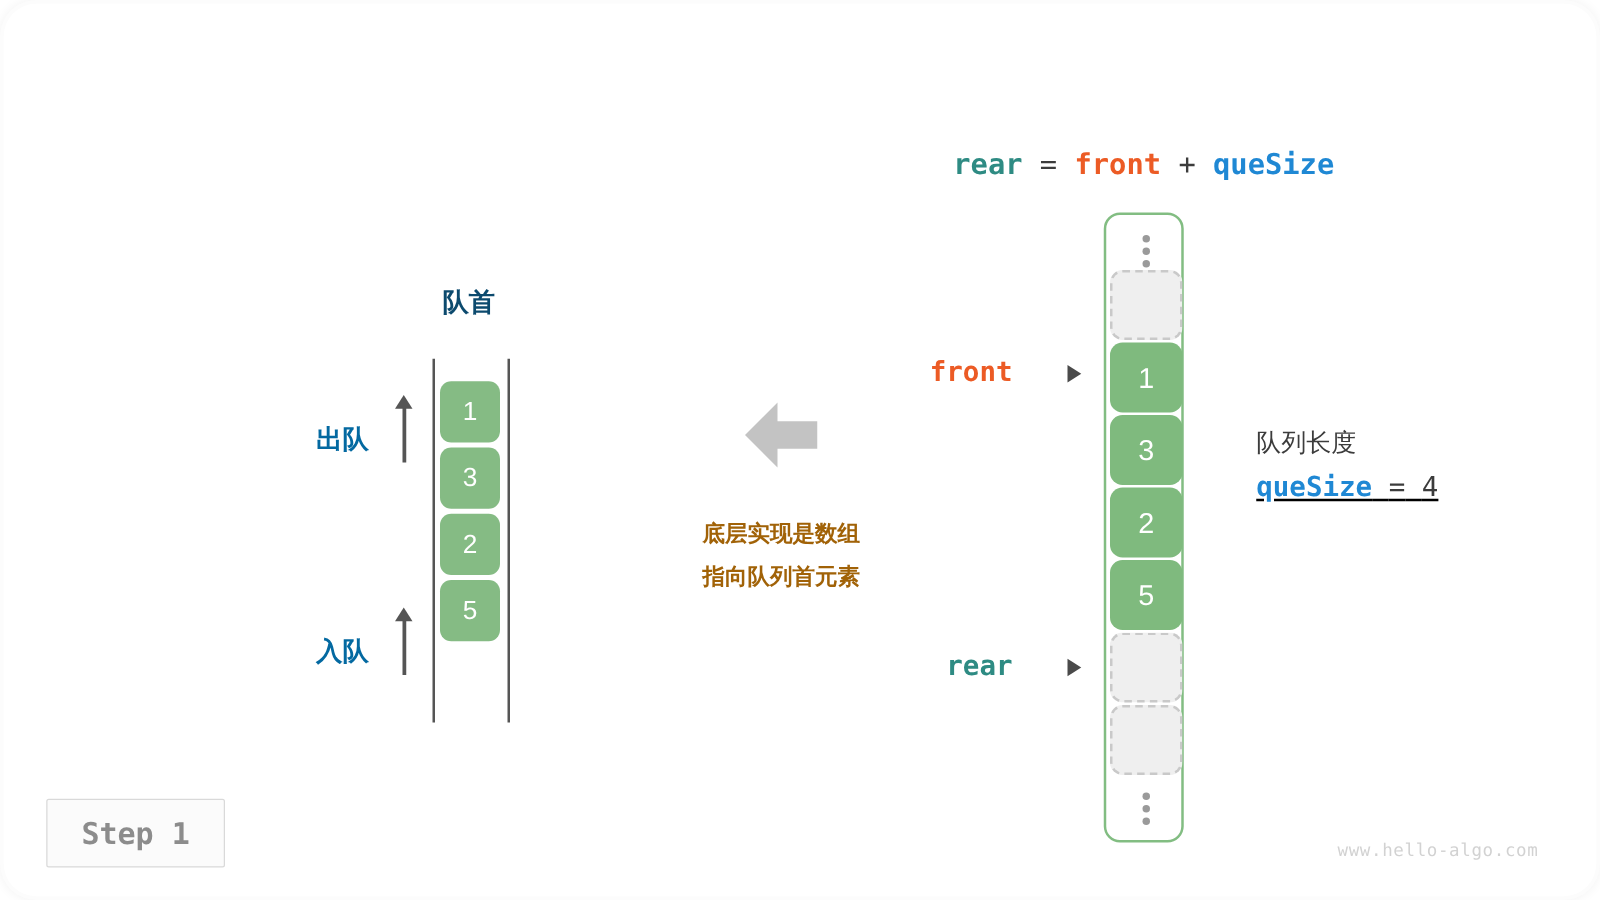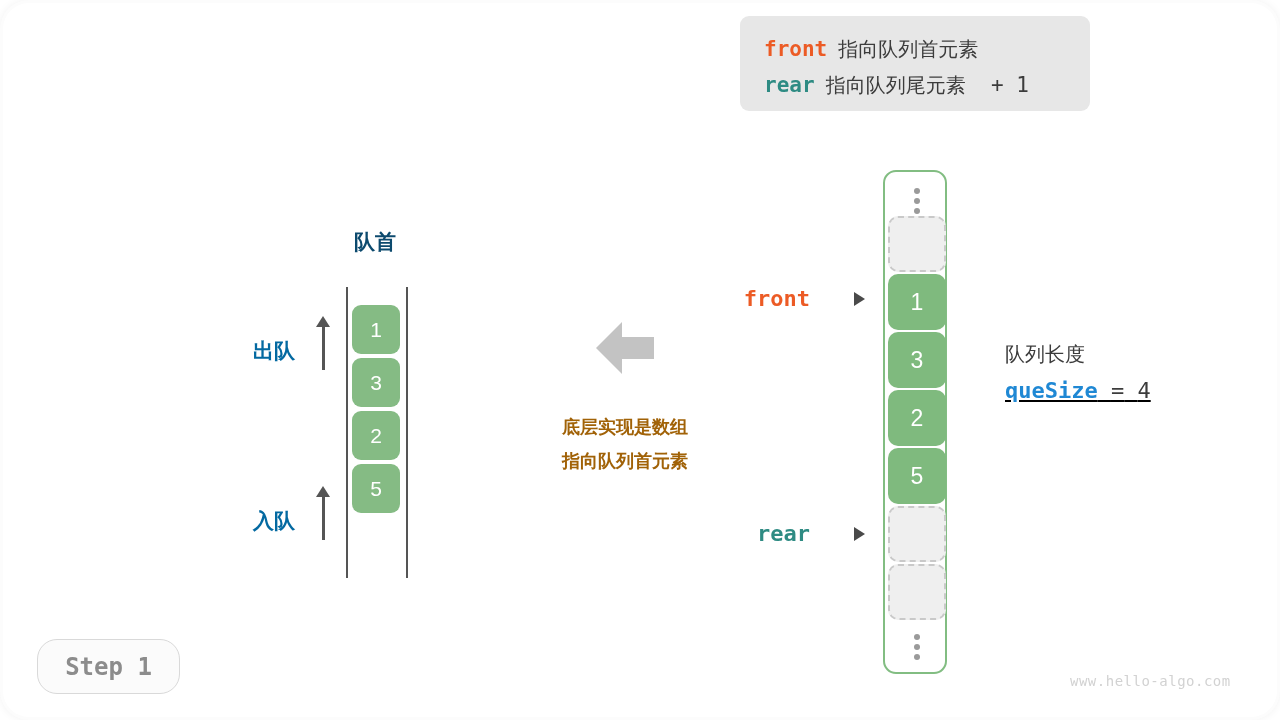--- a/index.html
+++ b/index.html
@@ -216,21 +216,21 @@
     border-left: 7px solid transparent;
     border-right: 7px solid transparent;
     border-bottom: 11px solid #555555;
   }
 
   
   #step-badge {
     left: 37px; top: 639px;
     width: 143px; height: 55px;
     border: 1px solid #d9d9d9;
-    border-radius: 20px;
+    border-radius: 2px;
     background: #fbfbfb;
     display: flex;
     align-items: center;
     justify-content: center;
     font-family: "DejaVu Sans Mono", "Liberation Mono", monospace;
     font-size: 24px;
     font-weight: bold;
     color: #8c8c8c;
     box-sizing: border-box;
   }
@@ -243,29 +243,28 @@
     color: #d2d2d2;
     letter-spacing: 0.5px;
   }
 </style>
 </head>
 <body>
 
 <div id="canvas">
   <div id="frame" class="abs"></div>
 
-  <div id="legend-box" class="abs">
-    <div id="legend-line-1" class="legend-line">
-      <span class="kw-front">front</span><span class="cn">&nbsp; </span><span class="cn">指向队列首元素</span>
-    </div>
-    <div id="legend-line-2" class="legend-line">
-      <span class="kw-rear">rear</span><span class="cn">&nbsp; </span><span class="cn">指向队列尾元素</span><span class="plain-mono">&nbsp; </span><span class="plain-mono">+ 1</span>
-    </div>
-  </div>
-
+
+  <div id="formula" class="abs">
+    <span class="kw-rear">rear</span>
+    <span class="plain-mono">=</span>
+    <span class="kw-front">front</span>
+    <span class="plain-mono">+</span>
+    <span class="kw-quesize">queSize</span>
+  </div>
 
   <div id="array-container" class="abs">
     <div id="dots-top" class="ell-dots">
       <span></span>
         <span></span>
         <span></span>
     </div>
 
     <div class="cell empty" style="top:44px;">
         <span></span>

